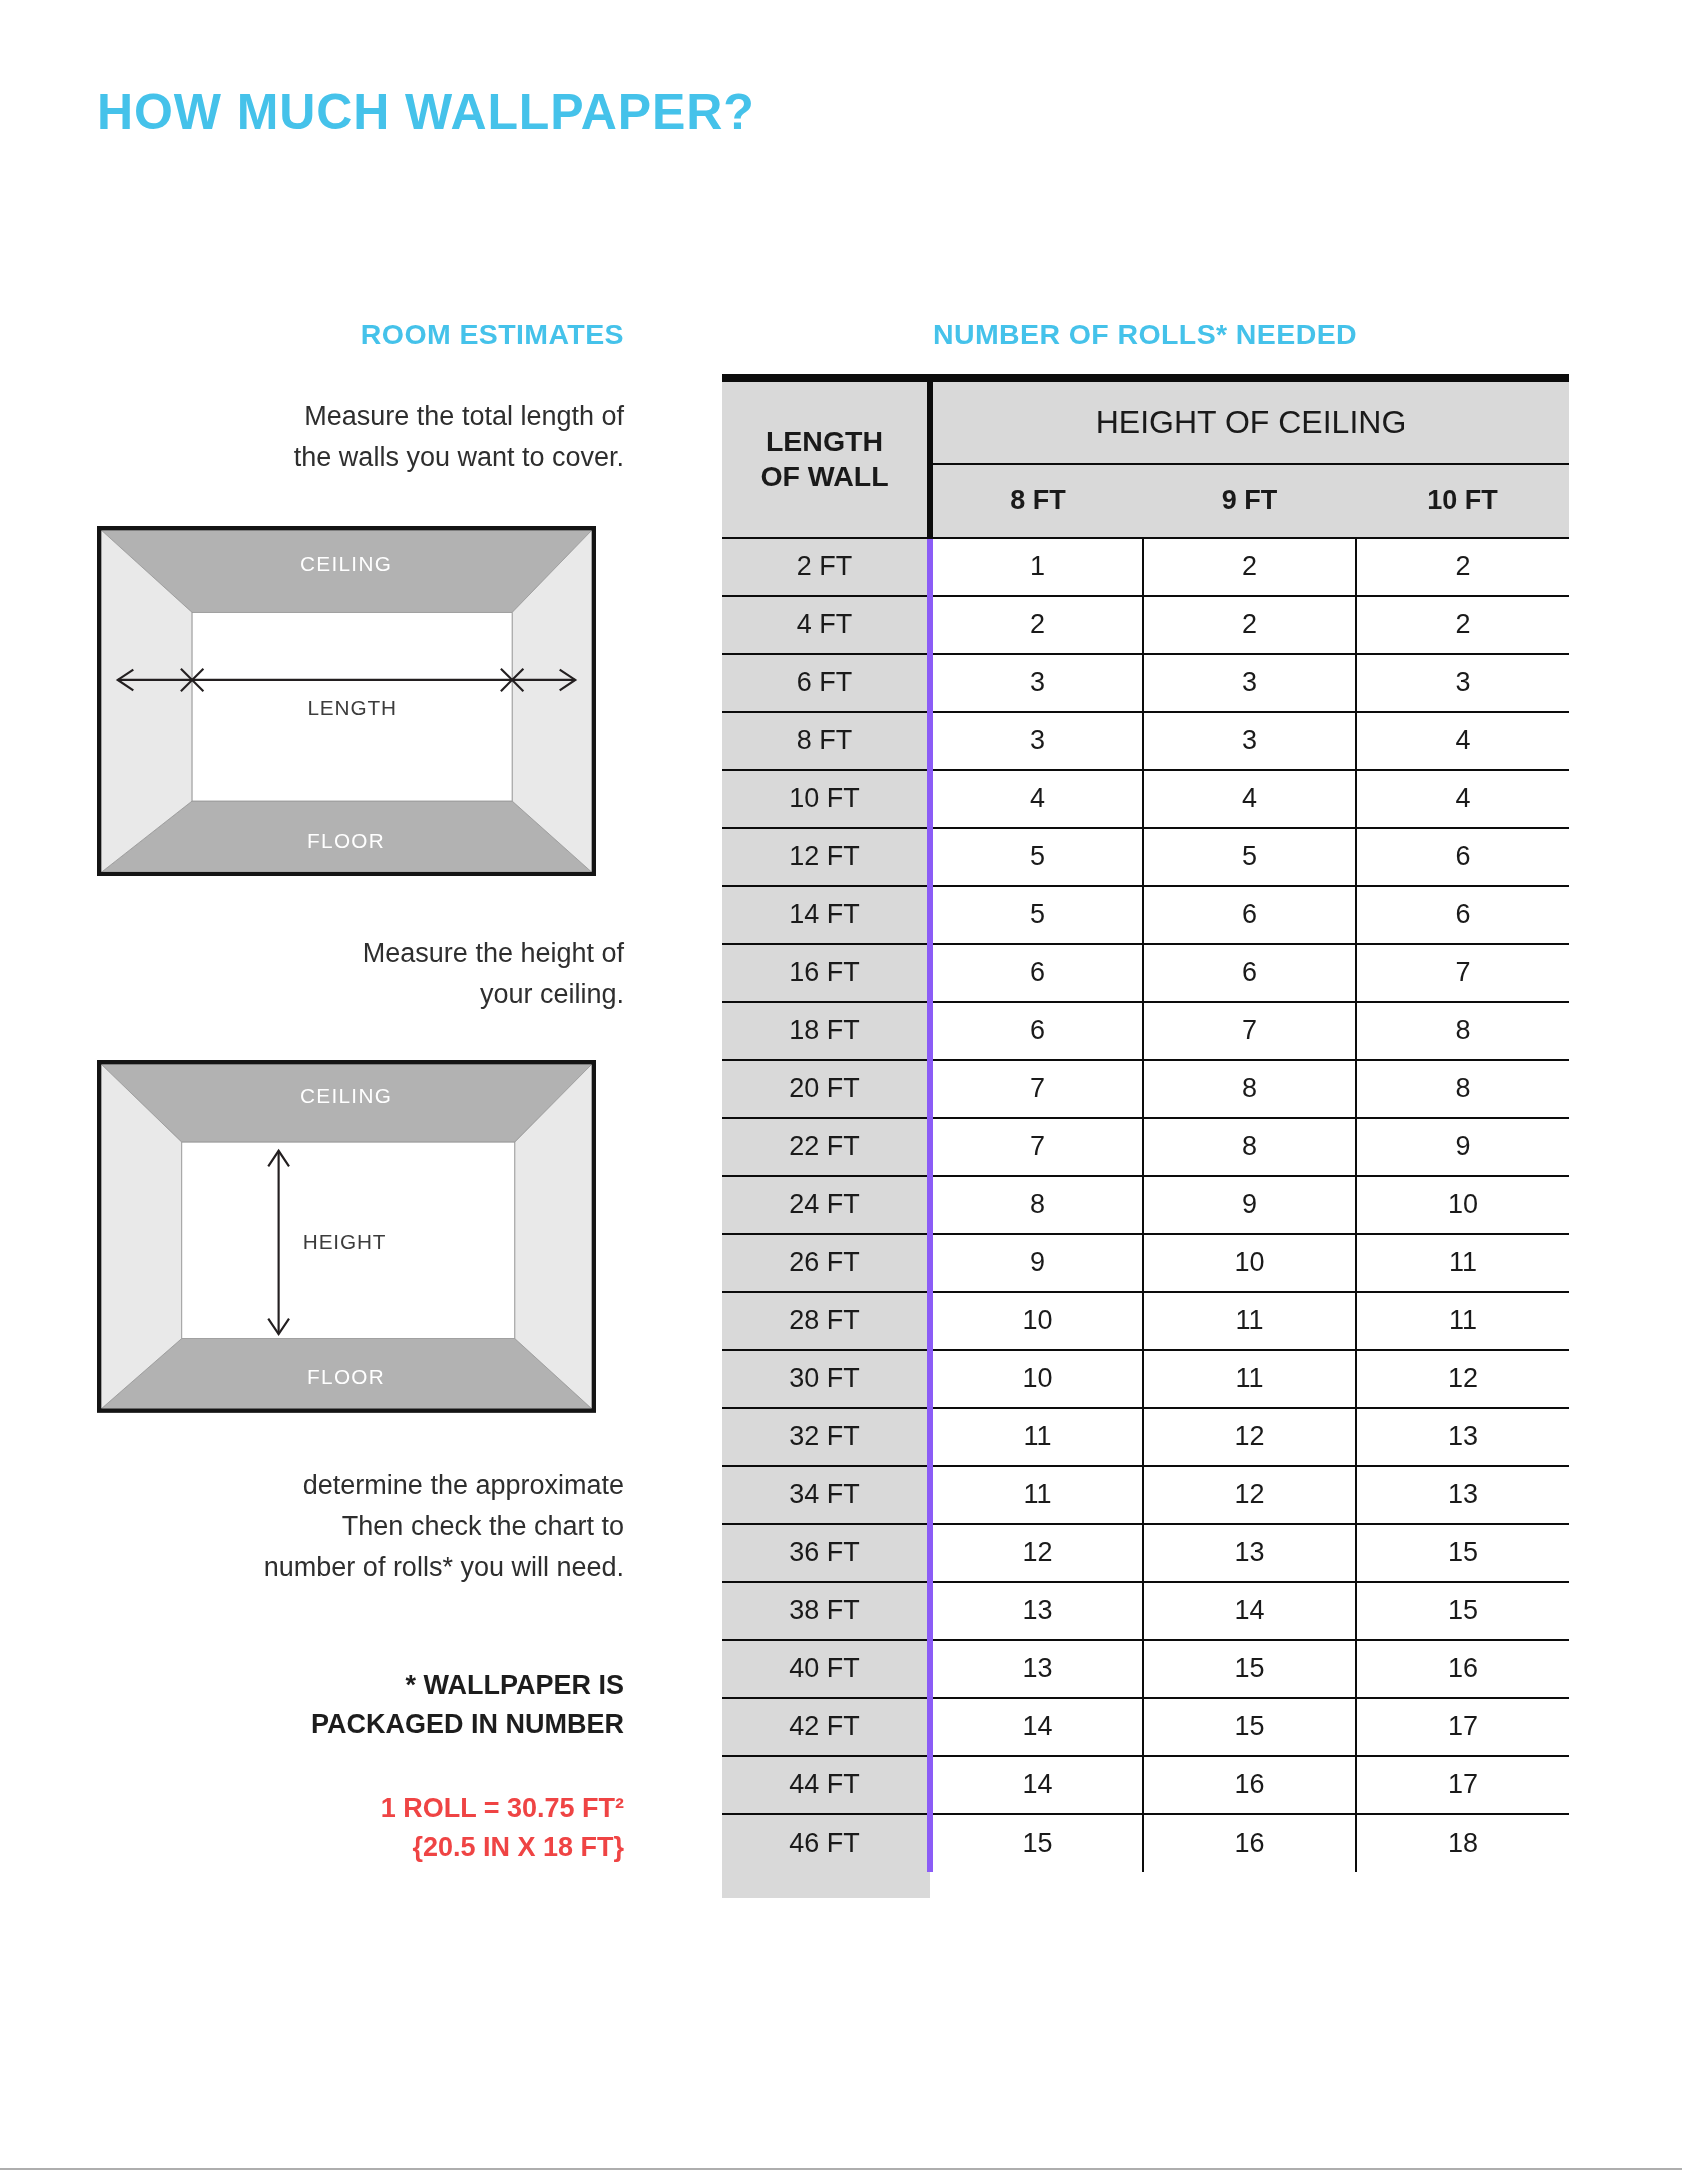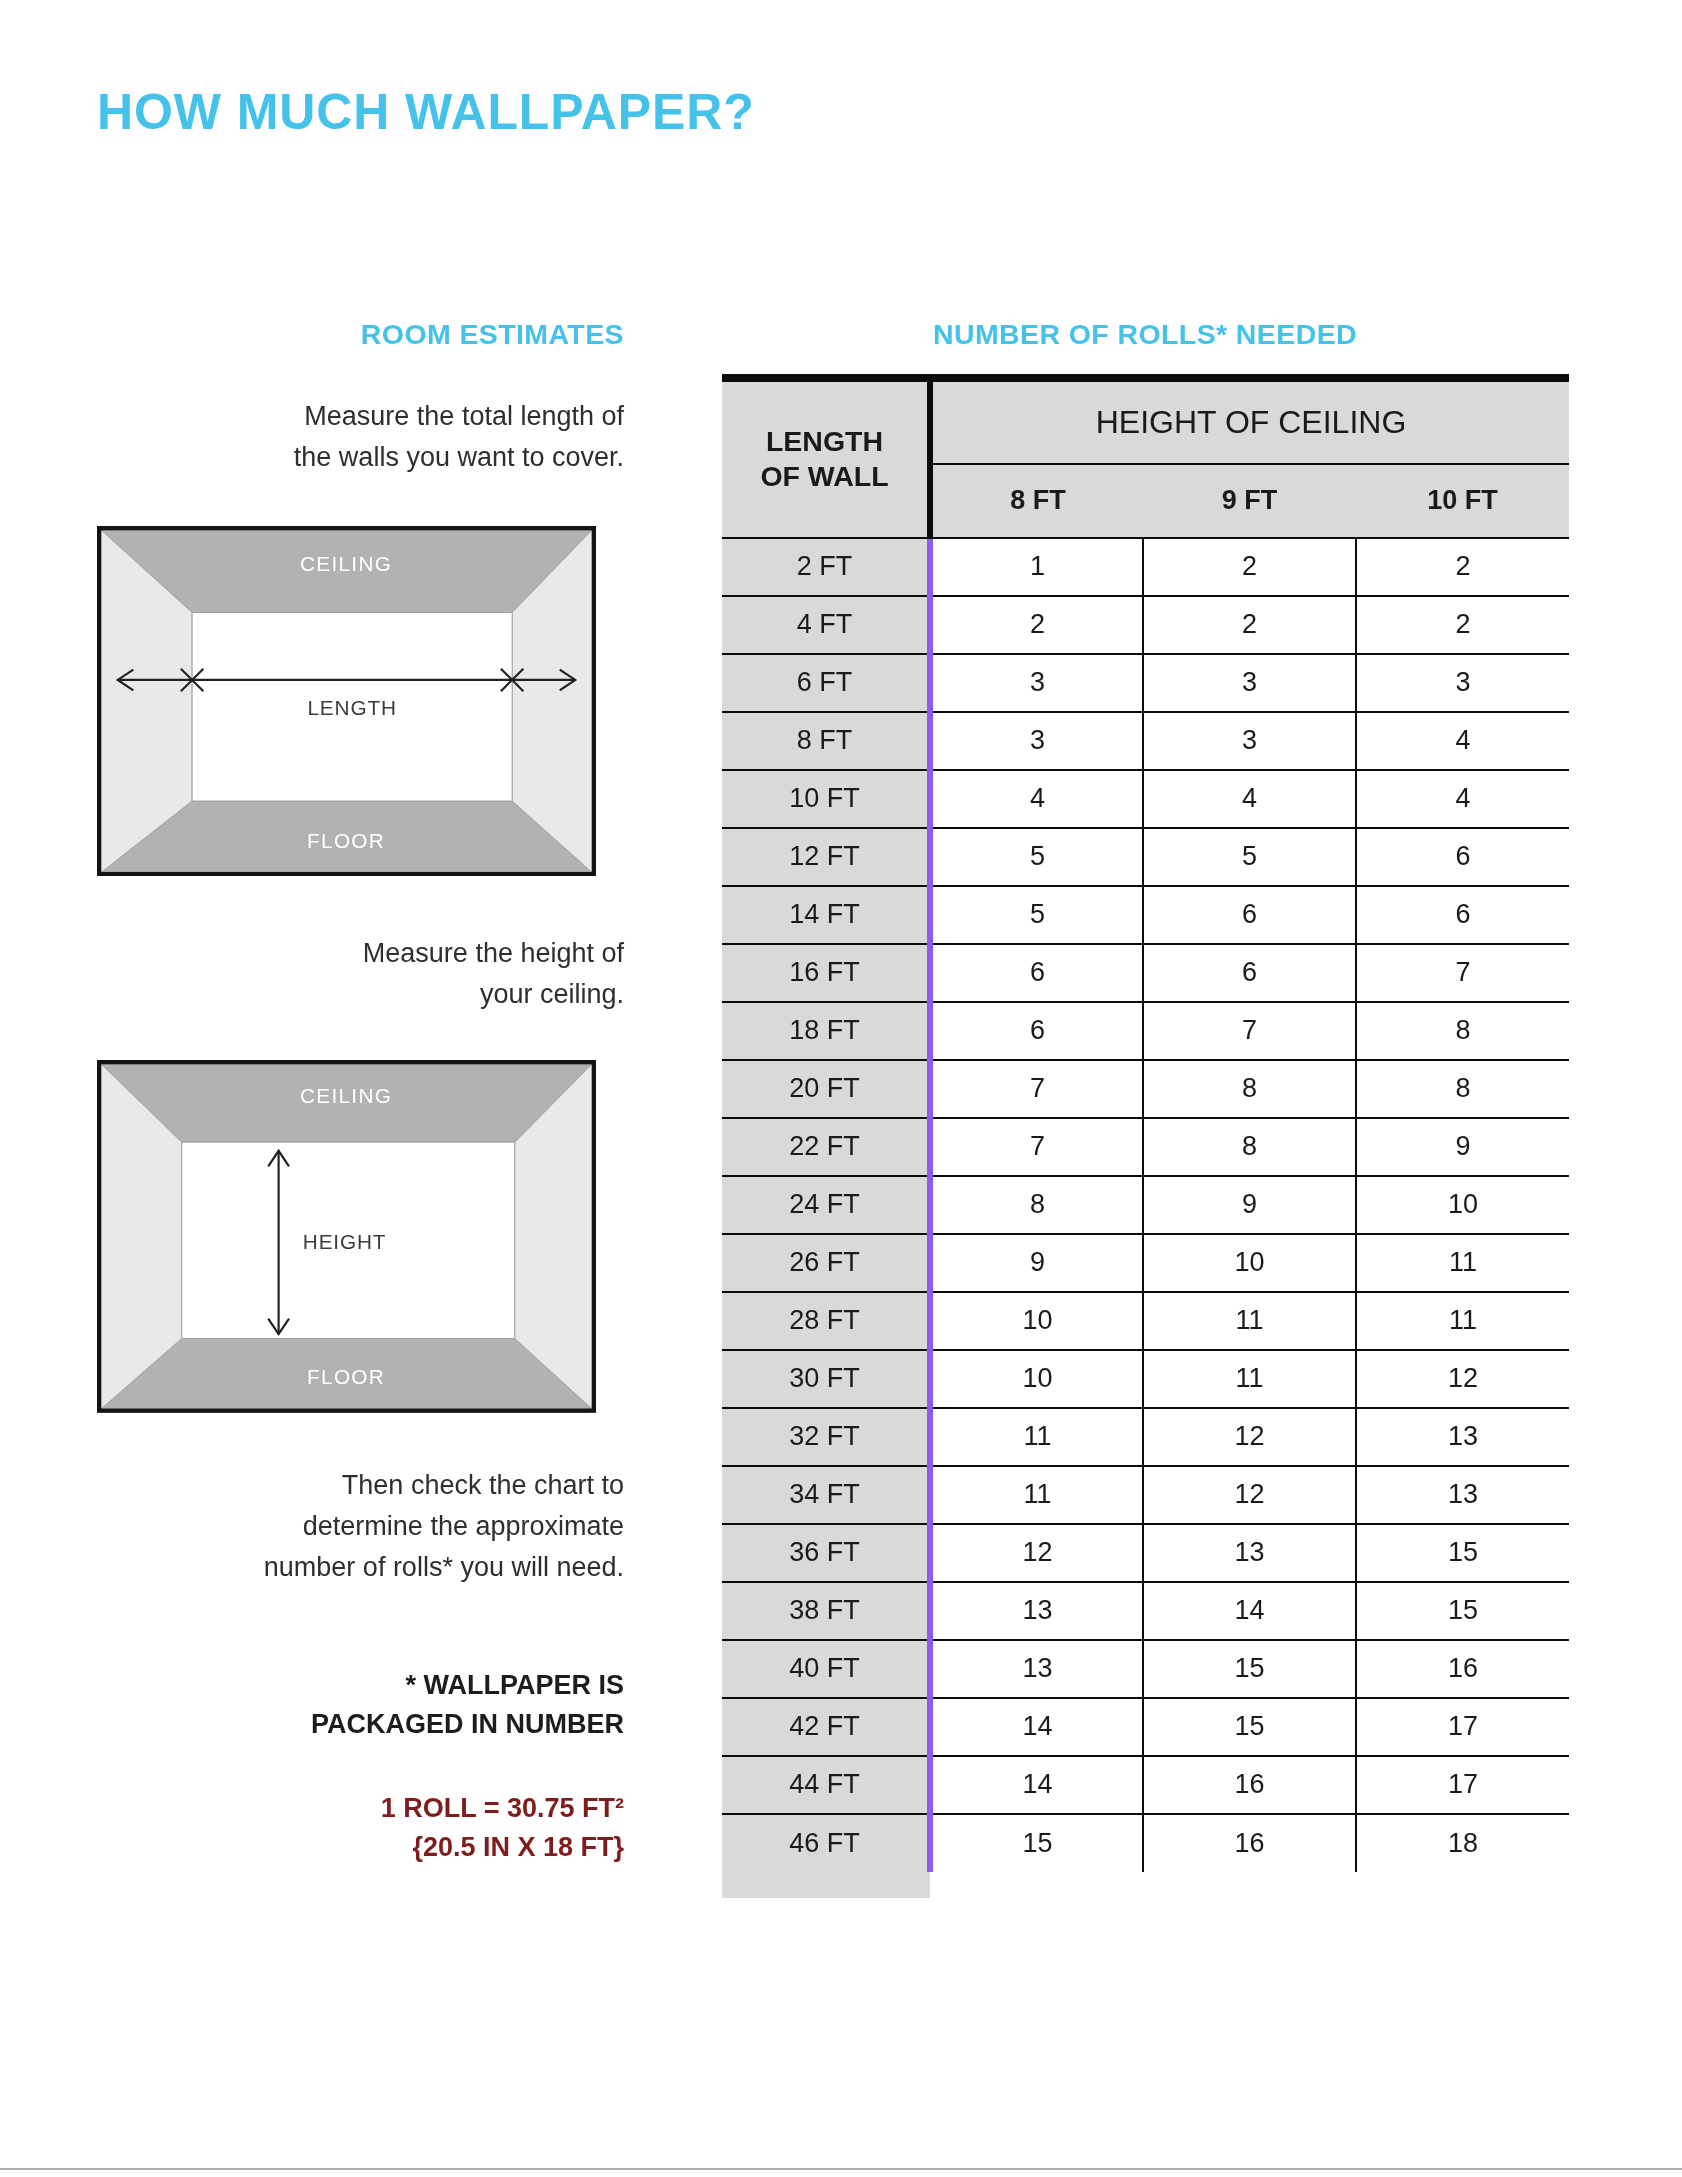--- a/index.html
+++ b/index.html
@@ -51,21 +51,21 @@
     font-weight: bold;
     line-height: 39px;
     color: #1d1d1d;
   }
   .footnote .indent { padding-left: 21px; }
   .roll-size {
     margin-top: 45px;
     font-size: 27px;
     font-weight: bold;
     line-height: 39px;
-    color: #7f1d1d;
+    color: #ef4444;
   }
 
   .svg-wall-label { fill: #ffffff; font-size: 24px; letter-spacing: 1.5px; font-family: "Liberation Sans", "DejaVu Sans", sans-serif; }
   .svg-dim-label  { fill: #3c3c3c; font-size: 24px; letter-spacing: 1px;   font-family: "Liberation Sans", "DejaVu Sans", sans-serif; }
 
   
   .rolls-table {
     margin-top: 22.5px;
     border-collapse: collapse;
     table-layout: fixed;
@@ -176,22 +176,22 @@
         <polyline points="198,123 210,105 222,123"></polyline>
         <polyline points="198,299 210,317 222,299"></polyline>
       </g>
       <rect x="2.5" y="2.5" width="572" height="403" fill="none" stroke="#141414" stroke-width="5"></rect>
       <text class="svg-wall-label" x="288" y="50" text-anchor="middle">CEILING</text>
       <text class="svg-wall-label" x="288" y="375" text-anchor="middle">FLOOR</text>
       <text class="svg-dim-label" x="238" y="218" text-anchor="start">HEIGHT</text>
     </svg>
 
     <div class="para para-3">
+      <div>determine the approximate</div>
       <div>Then check the chart to</div>
-      <div>determine the approximate</div>
       <div>number of rolls* you will need.</div>
     </div>
 
     <div class="footnote">
       <div>* WALLPAPER IS</div>
       <div class="indent">PACKAGED IN NUMBER</div>
     </div>
 
     <div class="roll-size">
       <div>1 ROLL = 30.75 FT²</div>

